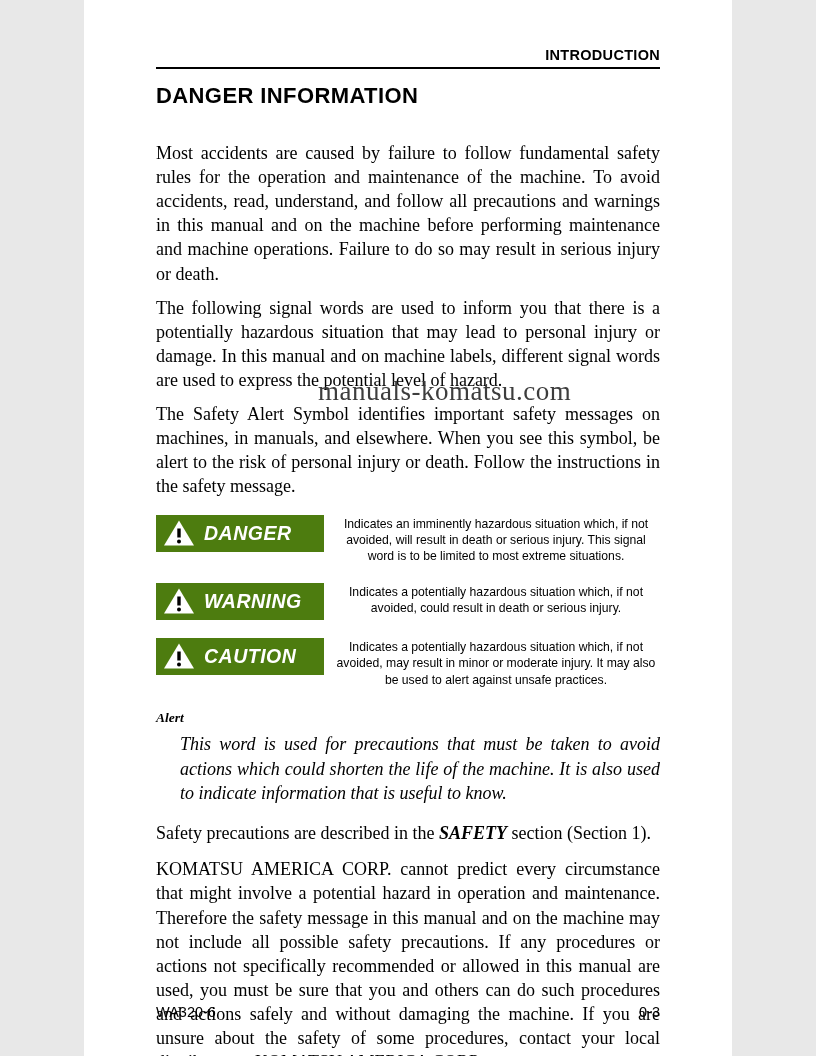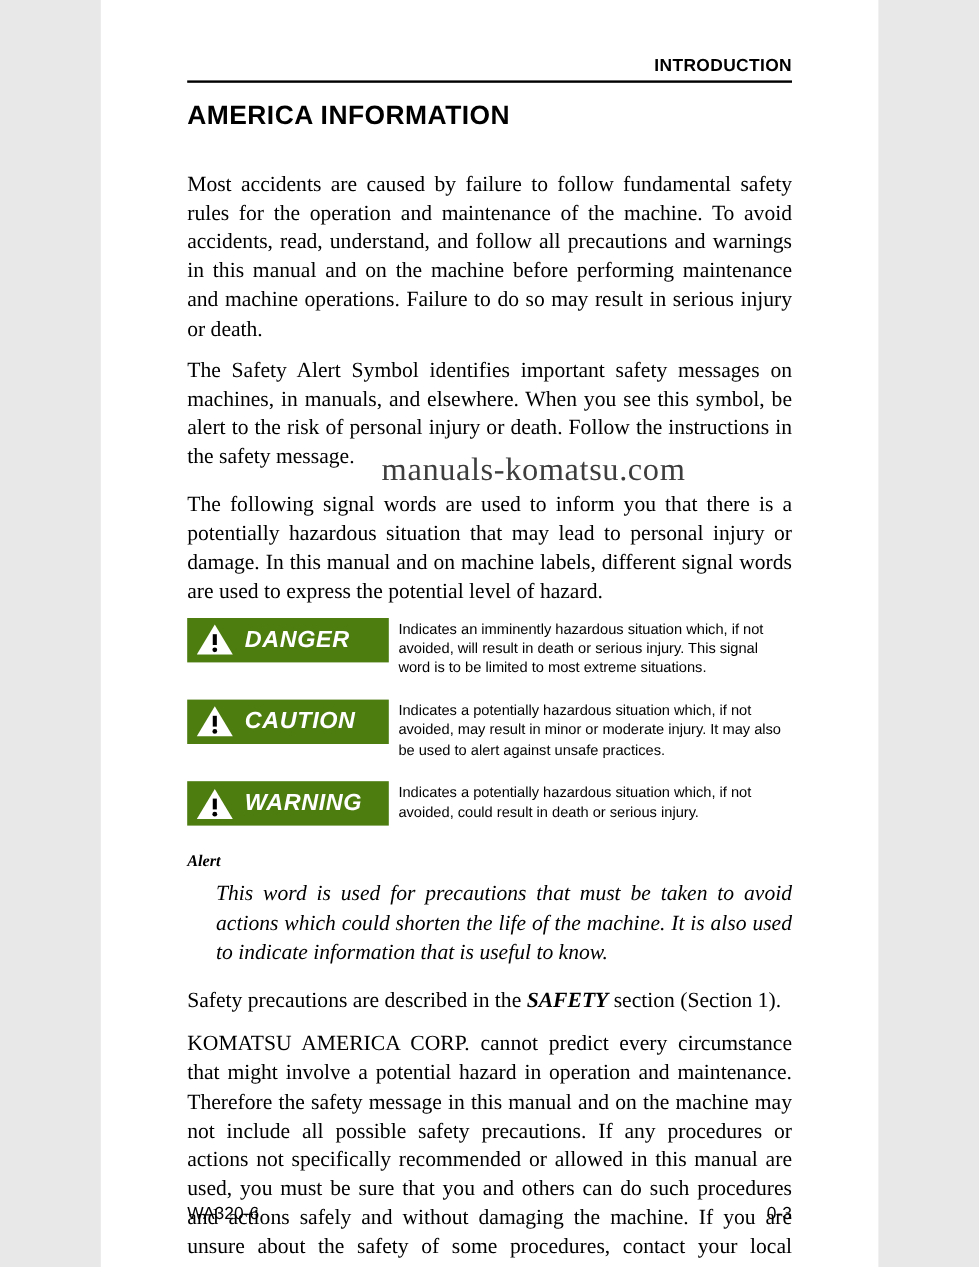--- a/index.html
+++ b/index.html
@@ -66,21 +66,21 @@
     font-size: 19.5px;
     letter-spacing: 0.5px;
     margin-left: 9px;
   }
   .signal-desc {
     font-family: "Liberation Sans", sans-serif;
     font-size: 12.2px;
     line-height: 1.35;
     margin: 0 0 0 8px;
     padding-top: 1px;
-    text-align: left;
+    text-align: center;
   }
   .tri-icon {
     display: inline-flex;
     line-height: 0;
   }
   .remark-section {
     margin-top: 22px;
   }
   .remark-heading {
     font-weight: bold;
@@ -128,25 +128,25 @@
 </style>
 </head>
 <body>
 
 <div class="page">
 
   <div class="header-bar">
     <span class="header-text">INTRODUCTION</span>
   </div>
 
-  <div class="page-title">AMERICA INFORMATION</div>
+  <div class="page-title">DANGER INFORMATION</div>
 
   <p class="body-p">Most accidents are caused by failure to follow fundamental safety rules for the operation and maintenance of the machine. To avoid accidents, read, understand, and follow all precautions and warnings in this manual and on the machine before performing maintenance and machine operations. Failure to do so may result in serious injury or death.</p>
+  <p class="body-p">The following signal words are used to inform you that there is a potentially hazardous situation that may lead to personal injury or damage. In this manual and on machine labels, different signal words are used to express the potential level of hazard.</p>
   <p class="body-p" style="margin-bottom:16px;">The Safety Alert Symbol identifies important safety messages on machines, in manuals, and elsewhere. When you see this symbol, be alert to the risk of personal injury or death. Follow the instructions in the safety message.</p>
-  <p class="body-p">The following signal words are used to inform you that there is a potentially hazardous situation that may lead to personal injury or damage. In this manual and on machine labels, different signal words are used to express the potential level of hazard.</p>
 
   <div class="signal-row">
     <div class="signal-box">
       <span class="tri-icon">
         <svg width="32" height="28" viewBox="0 0 32 28">
           <polygon points="16,1.5 31,26.5 1,26.5" fill="#ffffff"></polygon>
           <rect x="14.3" y="9.5" width="3.4" height="9" fill="#000000"></rect>
           <circle cx="16" cy="22.5" r="2" fill="#000000"></circle>
         </svg>
       </span>
@@ -157,37 +157,37 @@
 
   <div class="signal-row">
     <div class="signal-box">
       <span class="tri-icon">
         <svg width="32" height="28" viewBox="0 0 32 28">
           <polygon points="16,1.5 31,26.5 1,26.5" fill="#ffffff"></polygon>
           <rect x="14.3" y="9.5" width="3.4" height="9" fill="#000000"></rect>
           <circle cx="16" cy="22.5" r="2" fill="#000000"></circle>
         </svg>
       </span>
-      <span class="signal-label">CAUTION</span>
+      <span class="signal-label">WARNING</span>
     </div>
-    <p class="signal-desc">Indicates a potentially hazardous situation which, if not avoided, may result in minor or moderate injury. It may also be used to alert against unsafe practices.</p>
+    <p class="signal-desc">Indicates a potentially hazardous situation which, if not avoided, could result in death or serious injury.</p>
   </div>
 
   <div class="signal-row">
     <div class="signal-box">
       <span class="tri-icon">
         <svg width="32" height="28" viewBox="0 0 32 28">
           <polygon points="16,1.5 31,26.5 1,26.5" fill="#ffffff"></polygon>
           <rect x="14.3" y="9.5" width="3.4" height="9" fill="#000000"></rect>
           <circle cx="16" cy="22.5" r="2" fill="#000000"></circle>
         </svg>
       </span>
-      <span class="signal-label">WARNING</span>
+      <span class="signal-label">CAUTION</span>
     </div>
-    <p class="signal-desc">Indicates a potentially hazardous situation which, if not avoided, could result in death or serious injury.</p>
+    <p class="signal-desc">Indicates a potentially hazardous situation which, if not avoided, may result in minor or moderate injury. It may also be used to alert against unsafe practices.</p>
   </div>
 
   <div class="remark-section">
     <div class="remark-heading">Alert</div>
     <p class="remark-text">This word is used for precautions that must be taken to avoid actions which could shorten the life of the machine. It is also used to indicate information that is useful to know.</p>
   </div>
 
   <p class="body-p safety-note"><span>Safety precautions are described in the </span><span class="bi">SAFETY</span><span> section (Section 1).</span></p>
 
   <p class="body-p">KOMATSU AMERICA CORP. cannot predict every circumstance that might involve a potential hazard in operation and maintenance. Therefore the safety message in this manual and on the machine may not include all possible safety precautions. If any procedures or actions not specifically recommended or allowed in this manual are used, you must be sure that you and others can do such procedures and actions safely and without damaging the machine. If you are unsure about the safety of some procedures, contact your local distributor or KOMATSU AMERICA CORP.</p>

